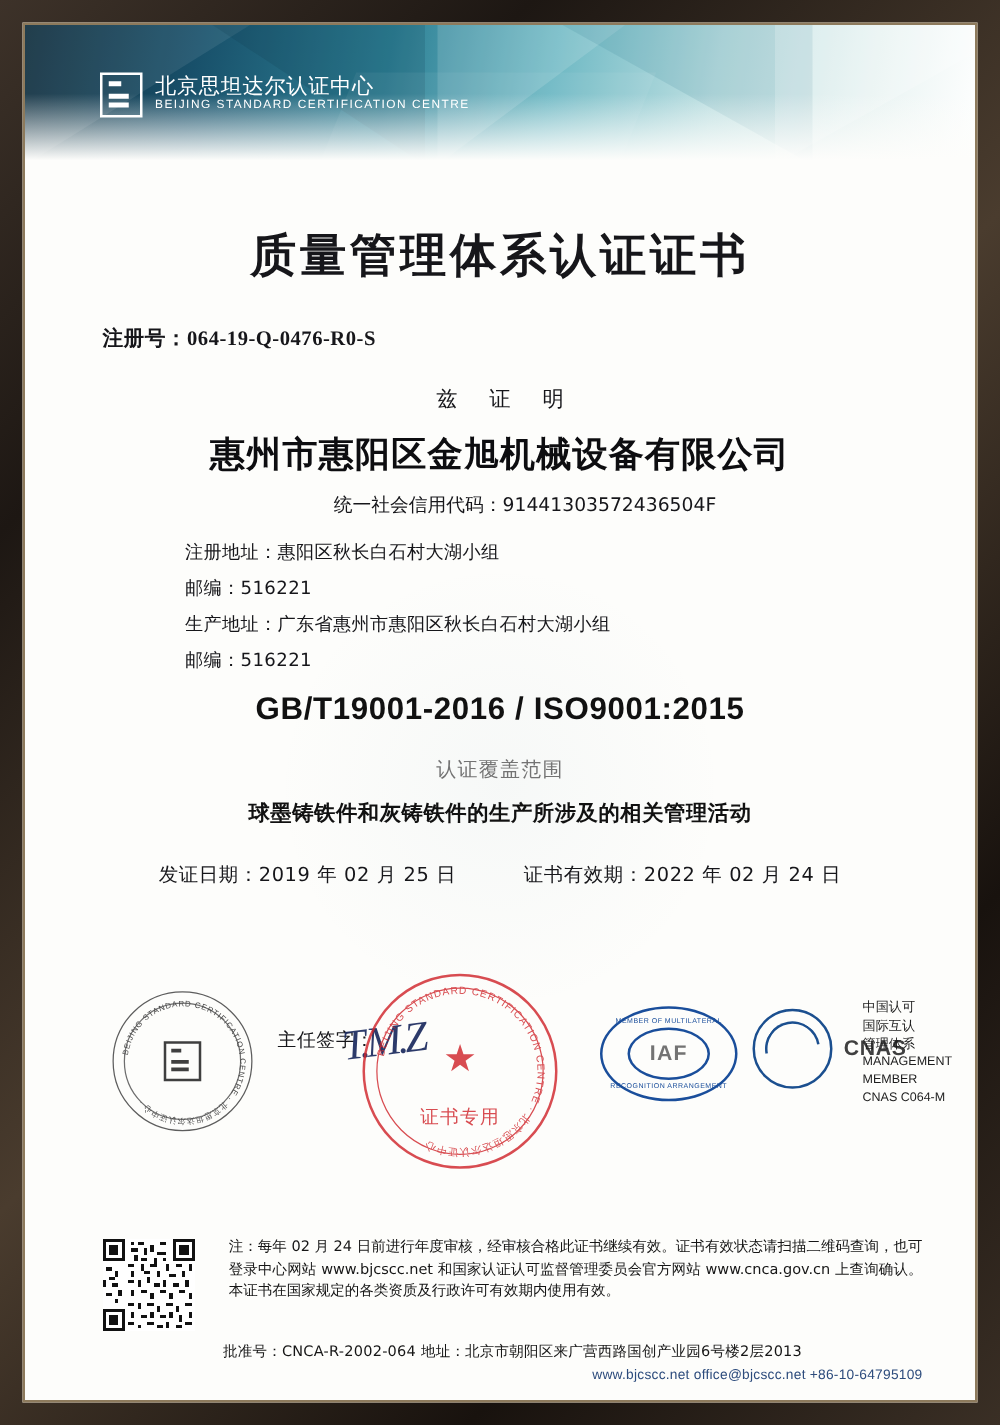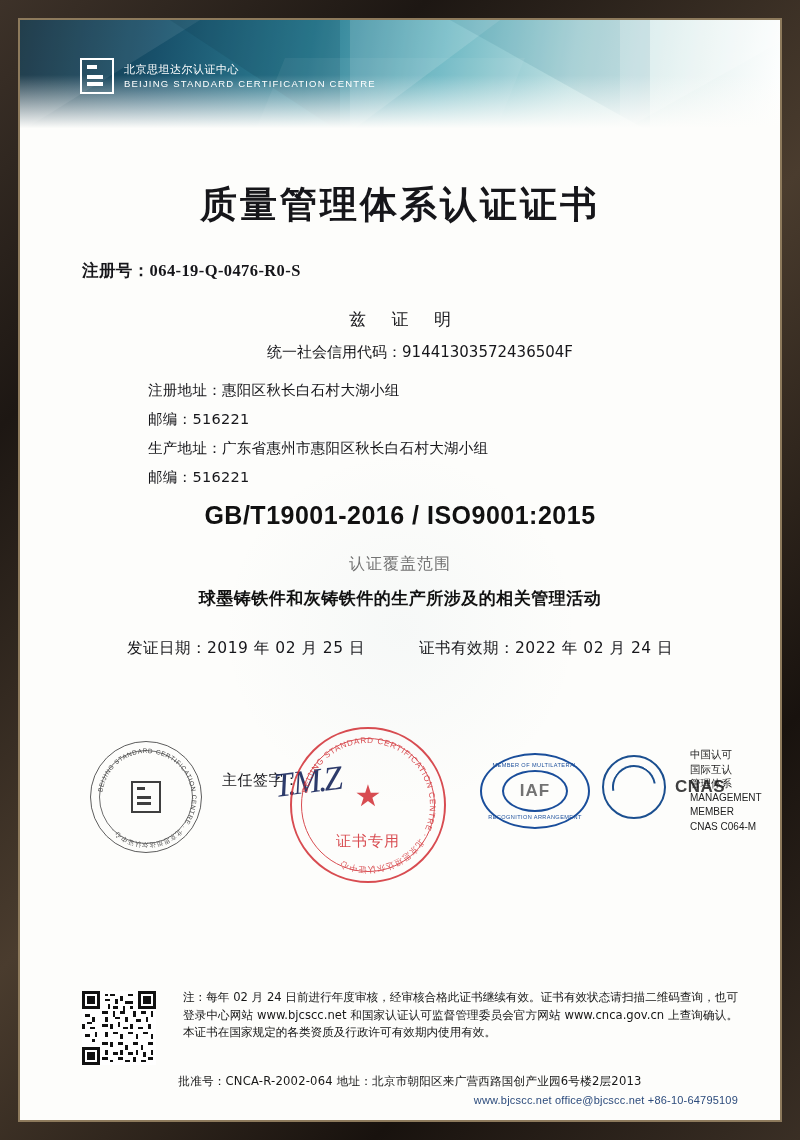--- a/index.html
+++ b/index.html
@@ -79,21 +79,21 @@
   .logo-mark::after {
     content: "";
     position: absolute;
     left: 5px; top: 15px;
     width: 16px; height: 4px;
     background: #ffffff;
     box-shadow: -0px 7px 0 0 #ffffff;
   }
   .logo-text-cn {
     font-family: "DejaVu Sans", sans-serif;
-    font-size: 11px;
+    font-size: 17px;
     color: #ffffff;
     letter-spacing: .5px;
     line-height: 15px;
   }
   .logo-text-en {
     font-family: "Liberation Sans", sans-serif;
     font-size: 9.5px;
     color: #ffffff;
     letter-spacing: 1.2px;
     line-height: 14px;
@@ -468,20 +468,21 @@
     <div class="body">
 
       <div class="doc-title">质量管理体系认证证书</div>
 
       <div class="reg-no">
         <span>注册号：</span><span>064-19-Q-0476-R0-S</span>
       </div>
 
       <div class="hereby">兹 证 明</div>
 
+      <div class="company">惠州市惠阳区金旭机械设备有限公司</div>
 
       <div class="credit-code">统一社会信用代码：91441303572436504F</div>
 
       <div class="addr-list">
         <div class="addr-line">注册地址：惠阳区秋长白石村大湖小组</div>
         <div class="addr-line">邮编：516221</div>
         <div class="addr-line">生产地址：广东省惠州市惠阳区秋长白石村大湖小组</div>
         <div class="addr-line">邮编：516221</div>
       </div>
 

